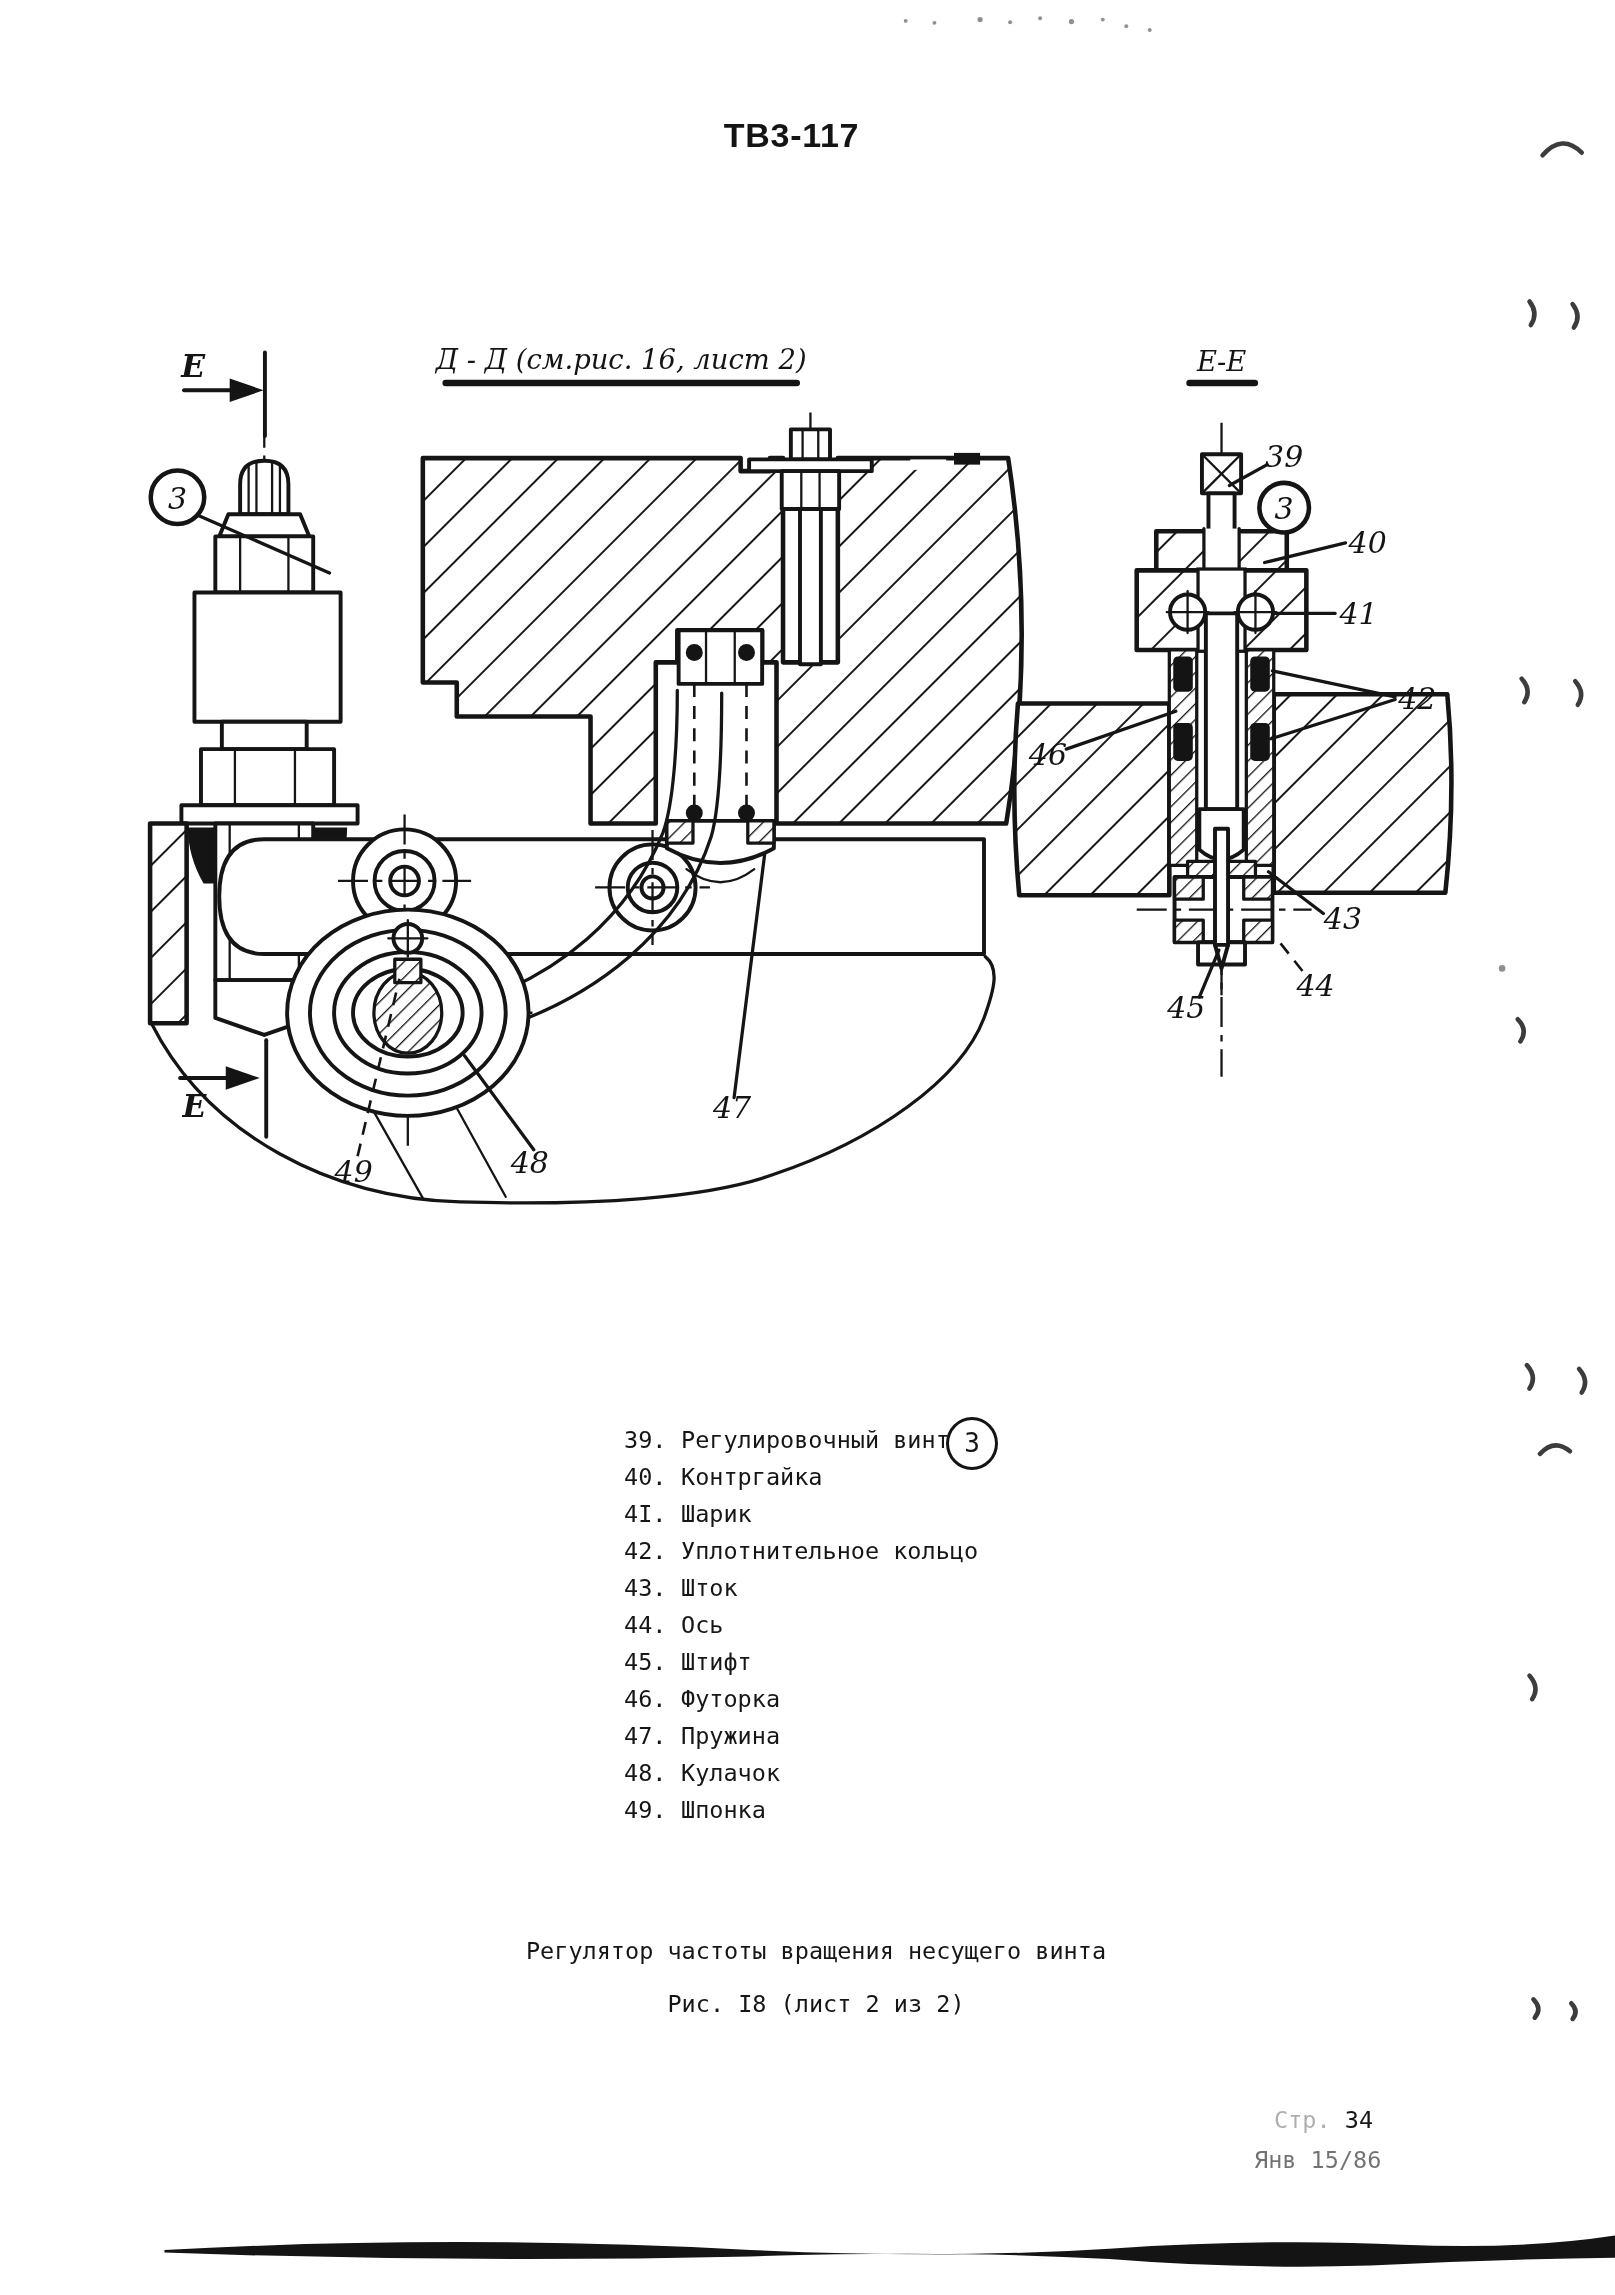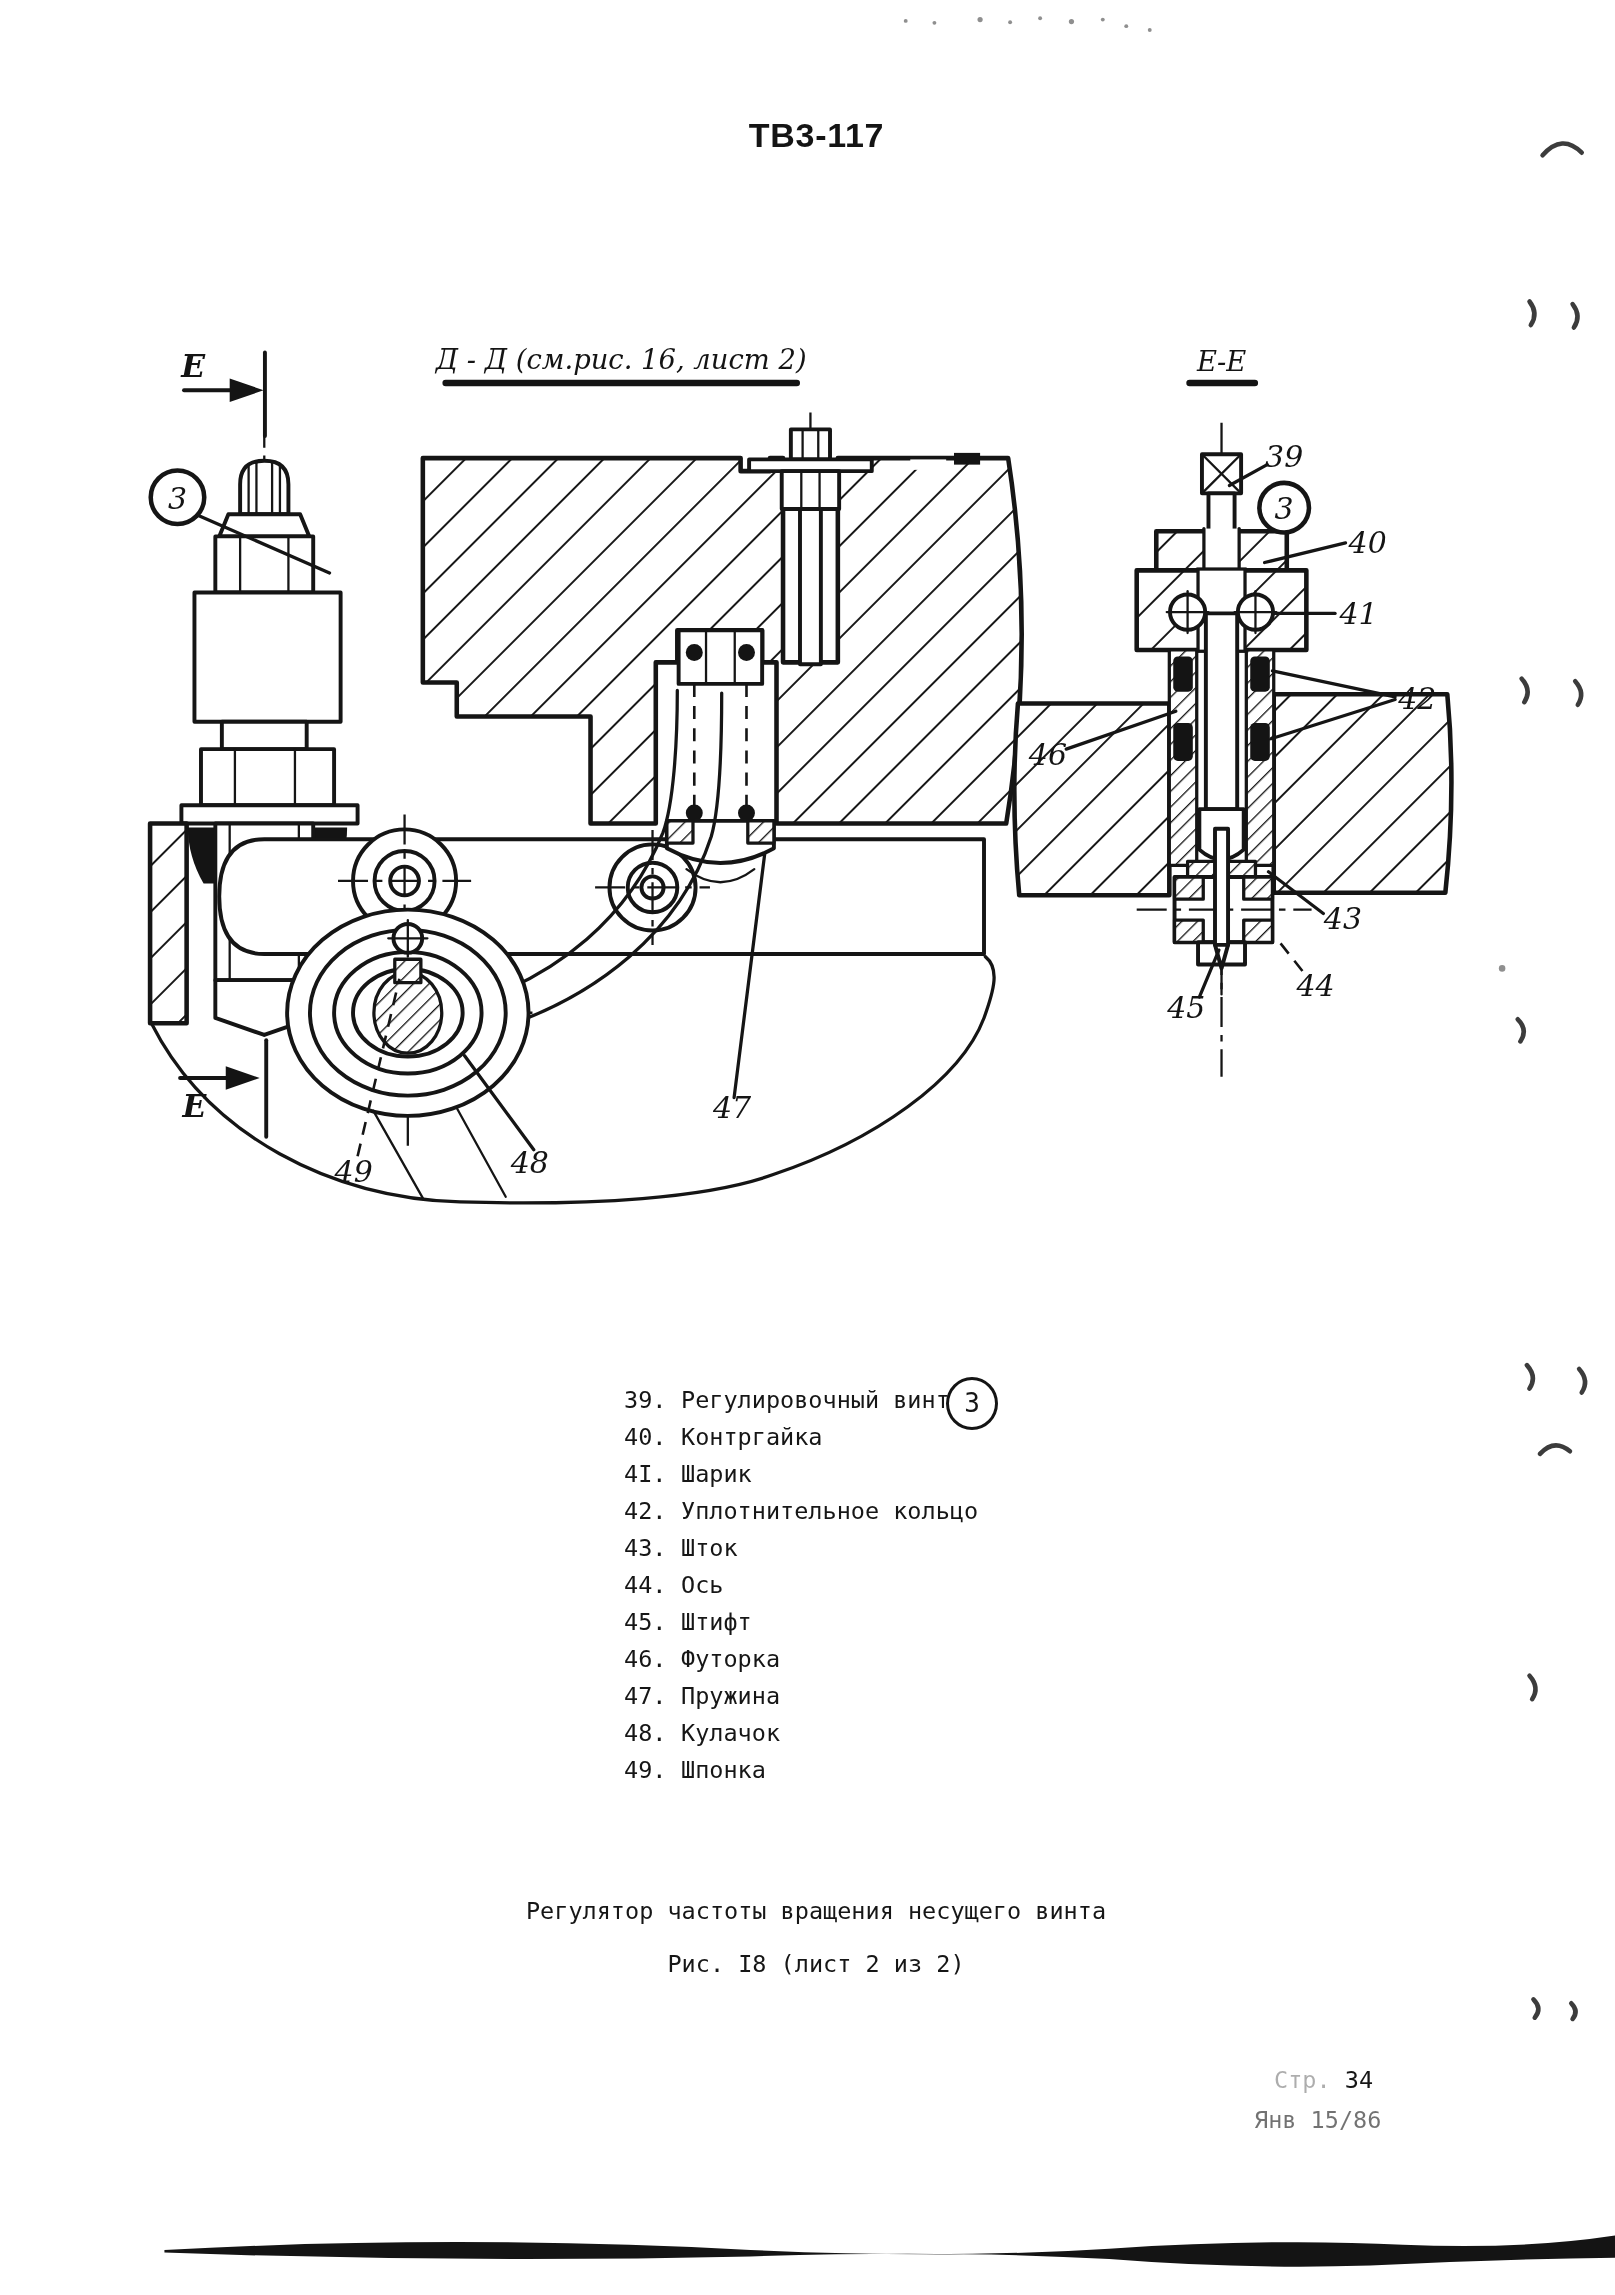--- a/index.html
+++ b/index.html
@@ -6,25 +6,25 @@
   .page{
     position:relative;
     width:1615px;height:2295px;
     background:#ffffff;
     overflow:hidden;
     font-family:"Liberation Sans",sans-serif;
     color:#111;
   }
   .abs{position:absolute;}
   
-  .hdr{position:absolute;left:0;width:1583px;text-align:center;font-weight:bold;color:#141414;margin-left:25px;}
+  .hdr{position:absolute;left:0;width:1583px;text-align:center;font-weight:bold;color:#141414;}
   .hdr.code{top:116px;font-size:34px;letter-spacing:0.7px;}
   .hdr.title{top:159px;font-size:34px;letter-spacing:1px;word-spacing:17px;}
   
-  .tw{font-family:"DejaVu Sans Mono",monospace;font-size:23.5px;color:#161616;}
+  .tw{font-family:"DejaVu Sans Mono",monospace;font-size:23.5px;color:#161616;margin-top:40px;}
   .parts{position:absolute;left:624px;top:1382px;}
   .parts .row{position:relative;height:37px;line-height:37px;white-space:nowrap;}
   .parts .num{display:inline-block;width:57px;}
   .parts .balloon{
     position:absolute;left:322px;top:-5.2px;
     width:46px;height:47px;border:3.3px solid #141414;border-radius:50%;
     text-align:center;line-height:46px;font-size:26px;
   }
   .cap{position:absolute;left:8.5px;width:1615px;text-align:center;}
   .cap.l1{top:1897px;}

